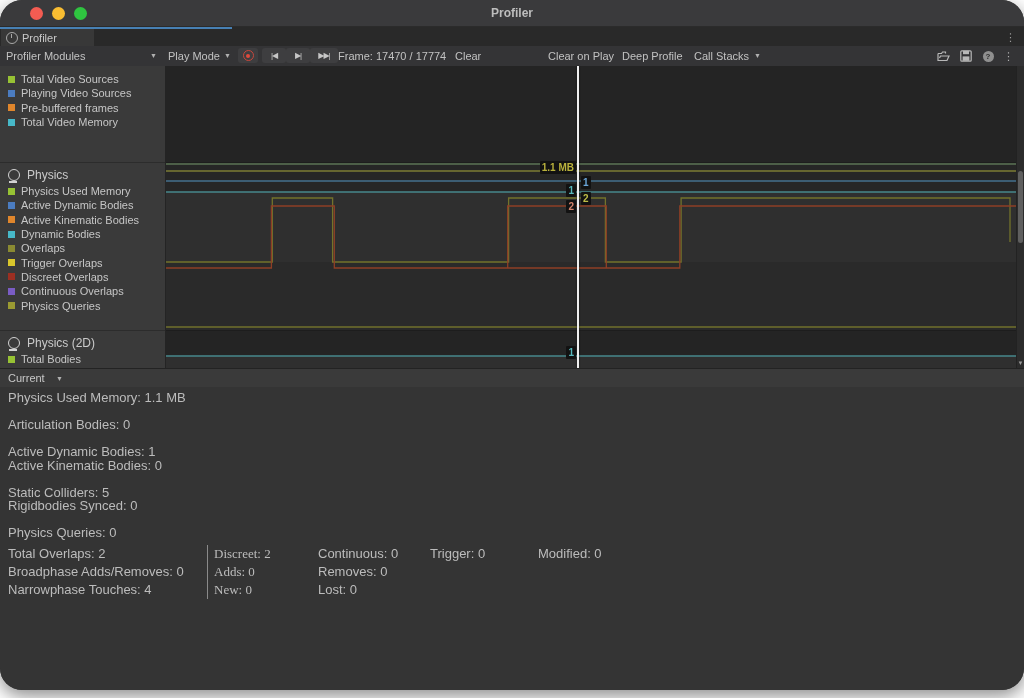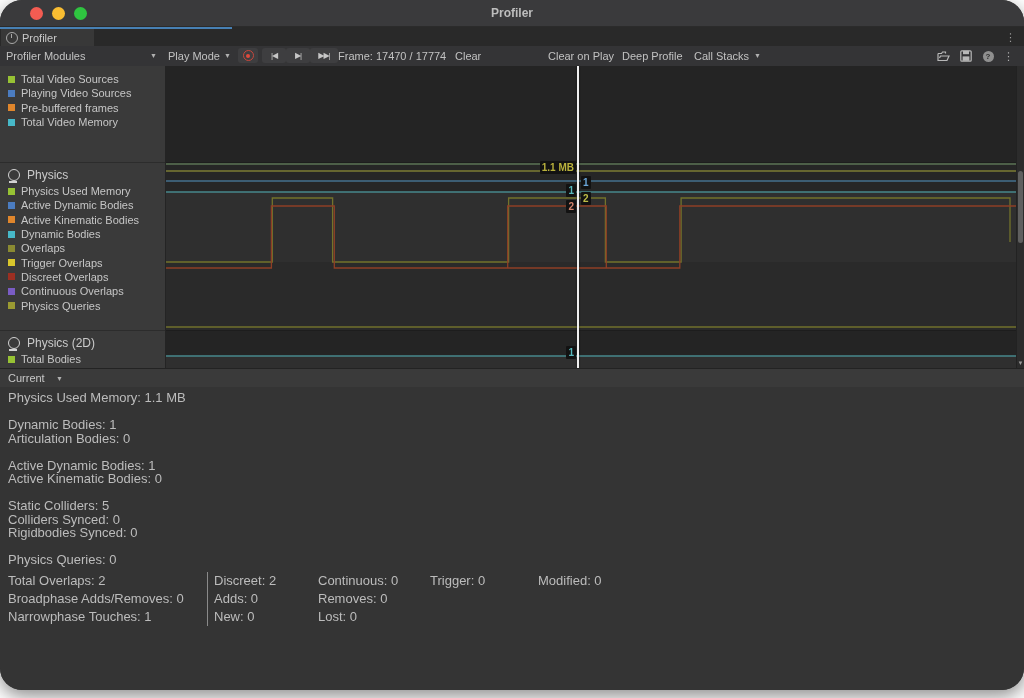--- a/index.html
+++ b/index.html
@@ -67,21 +67,21 @@
   
   .currentbar{position:absolute;left:0;top:368px;right:0;height:19px;background:#3a3a3a;
     border-top:1px solid #232323;border-bottom:1px solid #2a2a2a;color:#c8c8c8;font-size:11px;}
   .currentbar .lbl{position:absolute;left:8px;top:0;line-height:19px;}
   .currentbar .arrow{position:absolute;left:56px;top:0;line-height:19px;}
   .details{position:absolute;left:0;top:387px;right:0;bottom:0;background:#343434;color:#bcbcbc;font-size:13px;
     padding:4px 0 0 8px;}
   .detail-line{height:13.5px;line-height:13.5px;white-space:nowrap;}
   .ot{display:grid;grid-template-columns:199px 111px 112px 108px auto;margin-top:5px;}
   .ot-cell{height:18.3px;line-height:18.3px;white-space:nowrap;}
-  .ot-cell.divided{border-left:1px solid #8a8a8a;padding-left:6px;}
+  .ot-cell.divided{border-left:1px solid #8a8a8a;padding-left:6px;font-family:Liberation Serif, serif;}
 </style>
 </head>
 <body>
 
 <div class="window">
 
   <div class="titlebar">
     <span class="tl red"></span>
     <span class="tl yellow"></span>
     <span class="tl green"></span>
@@ -255,44 +255,42 @@
 
   <div class="currentbar">
     <span class="lbl">Current</span>
     <span class="arrow">▼</span>
   </div>
 
   <div class="details">
     <div id="detail-lines">
         <div class="detail-line">Physics Used Memory: 1.1 MB</div>
         <div class="detail-line">&nbsp;</div>
-        <div class="detail-line">Dynamic Bodies: 1</div>
         <div class="detail-line">Articulation Bodies: 0</div>
         <div class="detail-line">&nbsp;</div>
         <div class="detail-line">Active Dynamic Bodies: 1</div>
         <div class="detail-line">Active Kinematic Bodies: 0</div>
         <div class="detail-line">&nbsp;</div>
         <div class="detail-line">Static Colliders: 5</div>
-        <div class="detail-line">Colliders Synced: 0</div>
         <div class="detail-line">Rigidbodies Synced: 0</div>
         <div class="detail-line">&nbsp;</div>
         <div class="detail-line">Physics Queries: 0</div>
       </div>
     <div class="ot" id="overlap-table">
         <div class="ot-cell">Total Overlaps: 2</div>
         <div class="ot-cell divided">Discreet: 2</div>
         <div class="ot-cell">Continuous: 0</div>
         <div class="ot-cell">Trigger: 0</div>
         <div class="ot-cell">Modified: 0</div>
         <div class="ot-cell">Broadphase Adds/Removes: 0</div>
         <div class="ot-cell divided">Adds: 0</div>
         <div class="ot-cell">Removes: 0</div>
         <div class="ot-cell"></div>
         <div class="ot-cell"></div>
-        <div class="ot-cell">Narrowphase Touches: 1</div>
+        <div class="ot-cell">Narrowphase Touches: 4</div>
         <div class="ot-cell divided">New: 0</div>
         <div class="ot-cell">Lost: 0</div>
         <div class="ot-cell"></div>
         <div class="ot-cell"></div>
       </div>
   </div>
 
 </div>
 
 </body></html>

